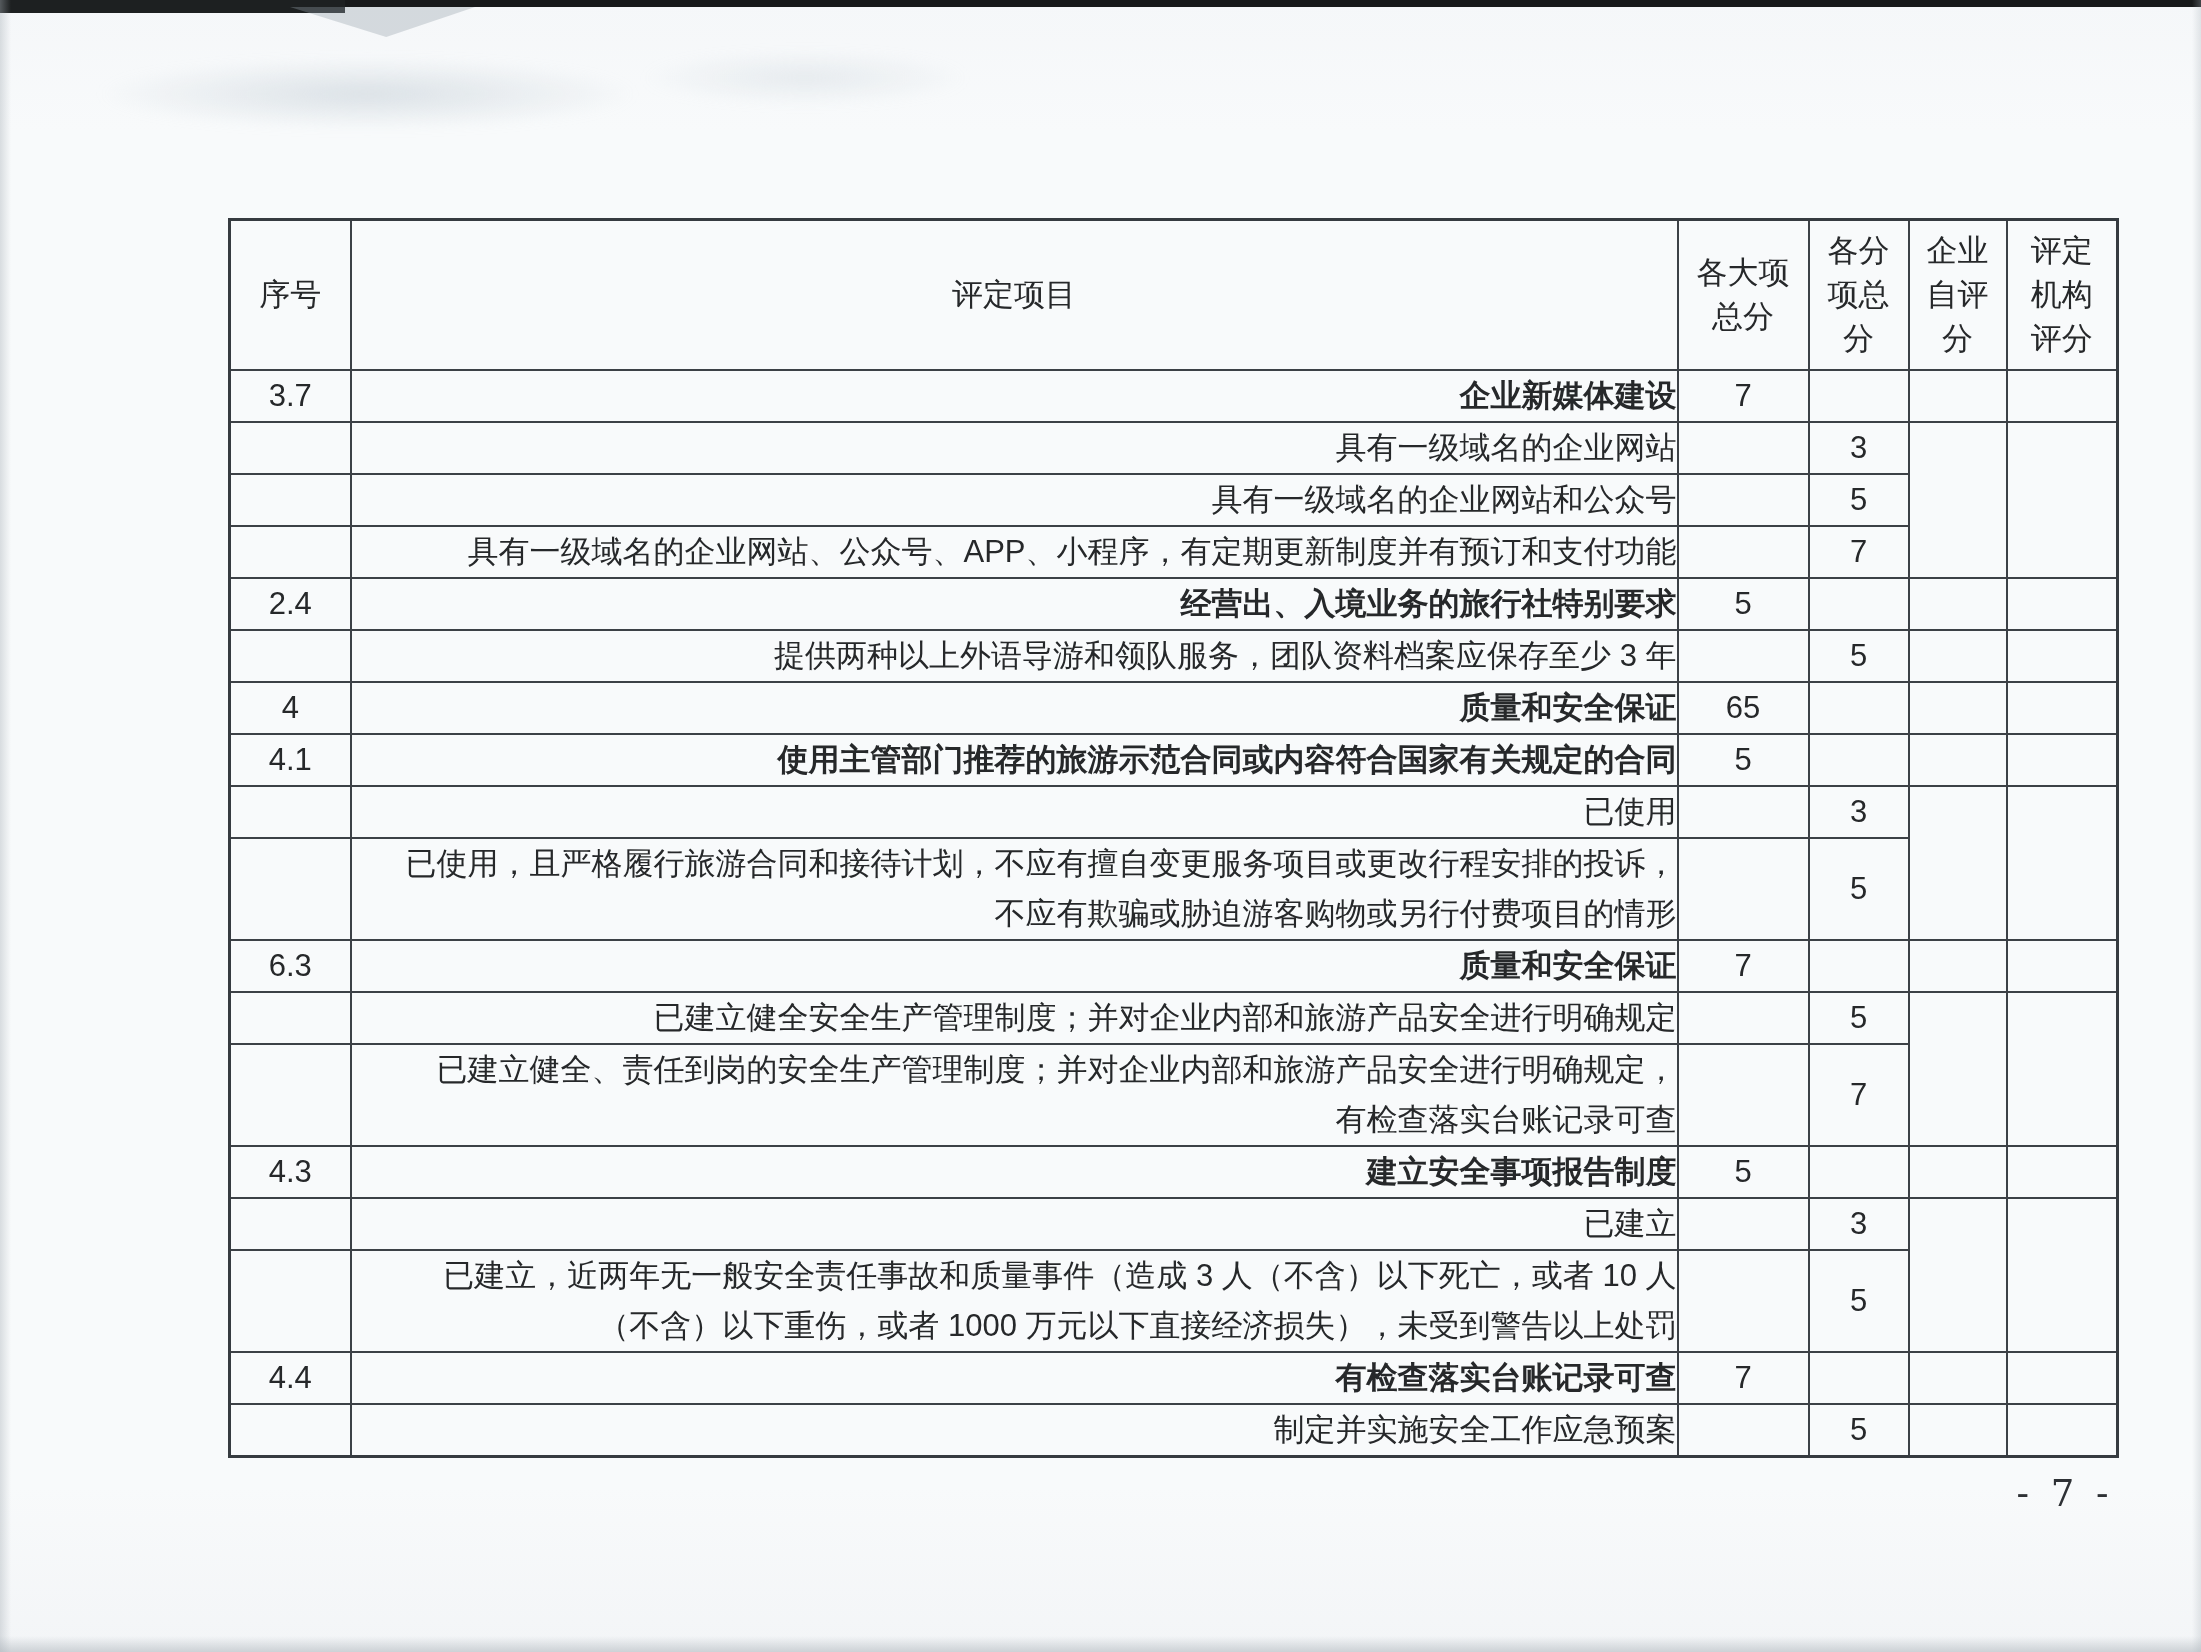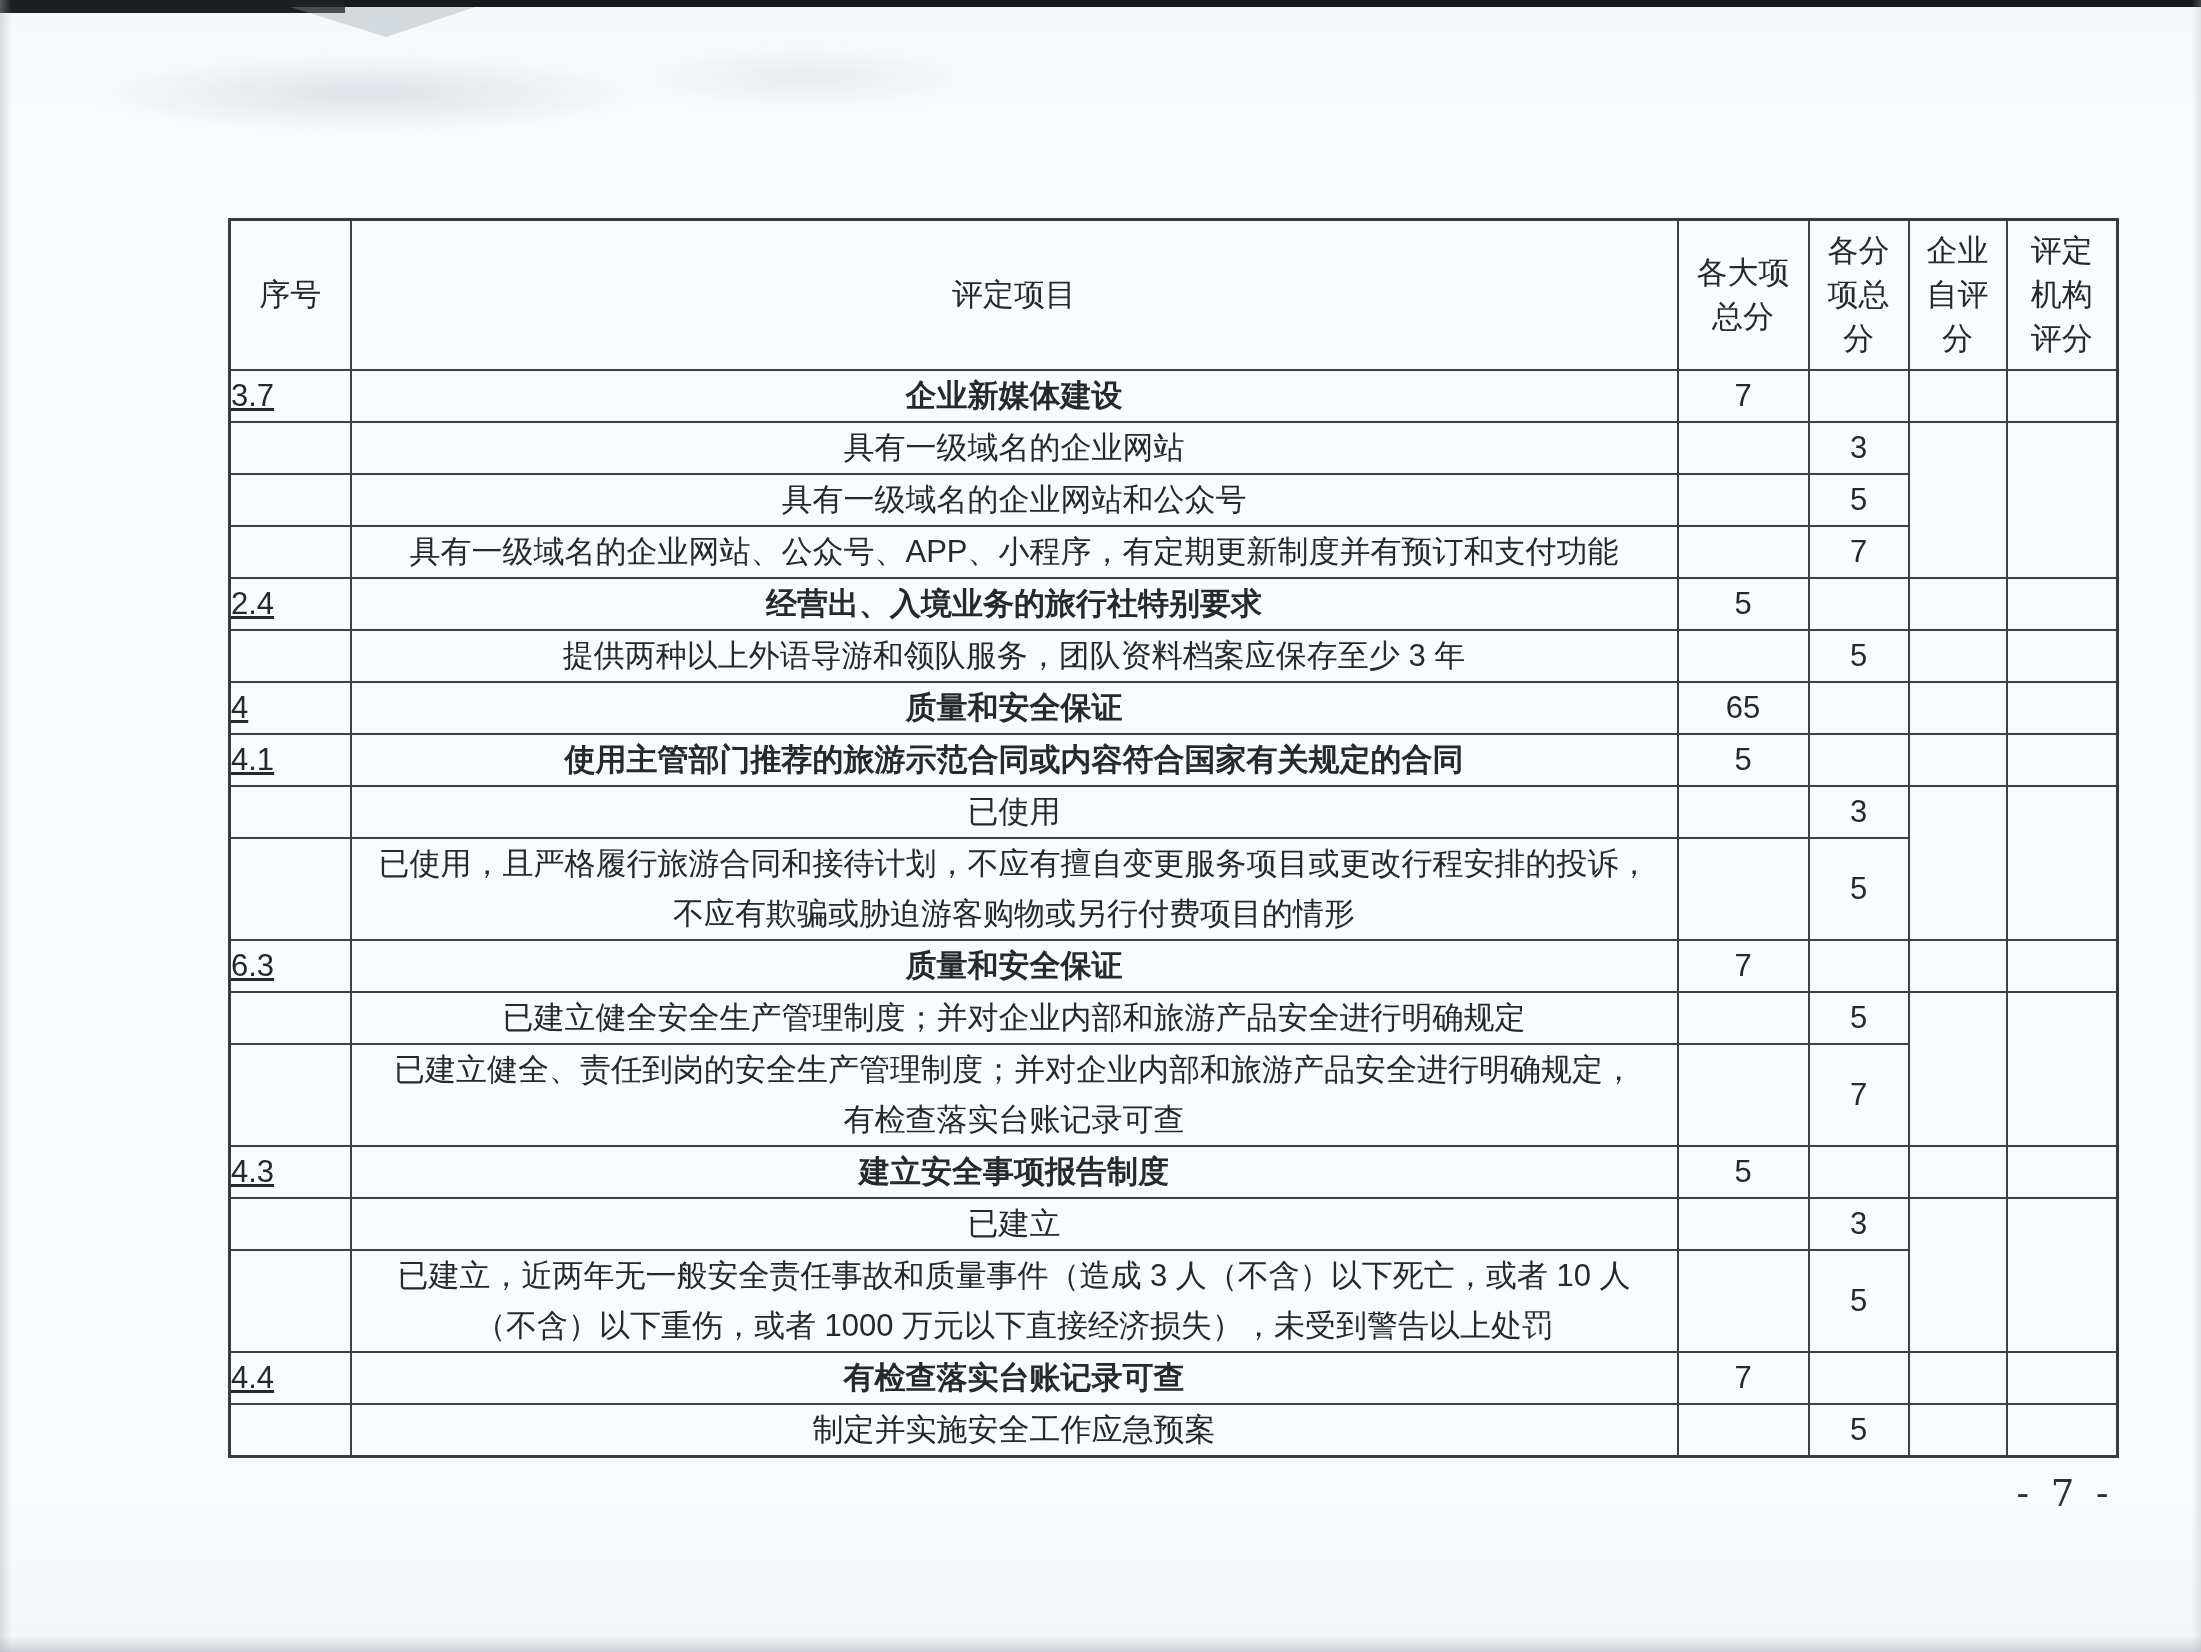--- a/index.html
+++ b/index.html
@@ -47,22 +47,22 @@
     font-size:31px;
     font-weight:normal;
     vertical-align:middle;
     padding:0;
   }
   table.eval{border:3px solid #363b40;}
   thead tr{height:150px;}
   tr.h1{height:51px;}
   tr.h2{height:102px;}
   th{white-space:pre-line;text-align:center;line-height:44px;color:#26282a;}
-  td.c-num{text-align:left;padding-left:13px;font-weight:bold;text-decoration:underline;}
-  td.c-item{text-align:center;padding-left:25px;padding-right:12px;white-space:pre-line;line-height:50px;}
+  td.c-num{text-align:center;padding-left:13px;font-weight:bold;}
+  td.c-item{text-align:right;padding-left:25px;padding-right:12px;white-space:pre-line;line-height:50px;}
   tr.row-head td.c-item{font-weight:bold;}
   td.c-major,td.c-sub,td.c-self,td.c-agency{text-align:center;}
   td.b{font-weight:bold;}
 
   .page-num{
     position:absolute;left:1975px;top:1472px;width:180px;
     text-align:center;
     font-family:"DejaVu Serif","Liberation Serif",serif;
     font-size:37px;color:#2e3135;letter-spacing:5px;white-space:nowrap;
   }

